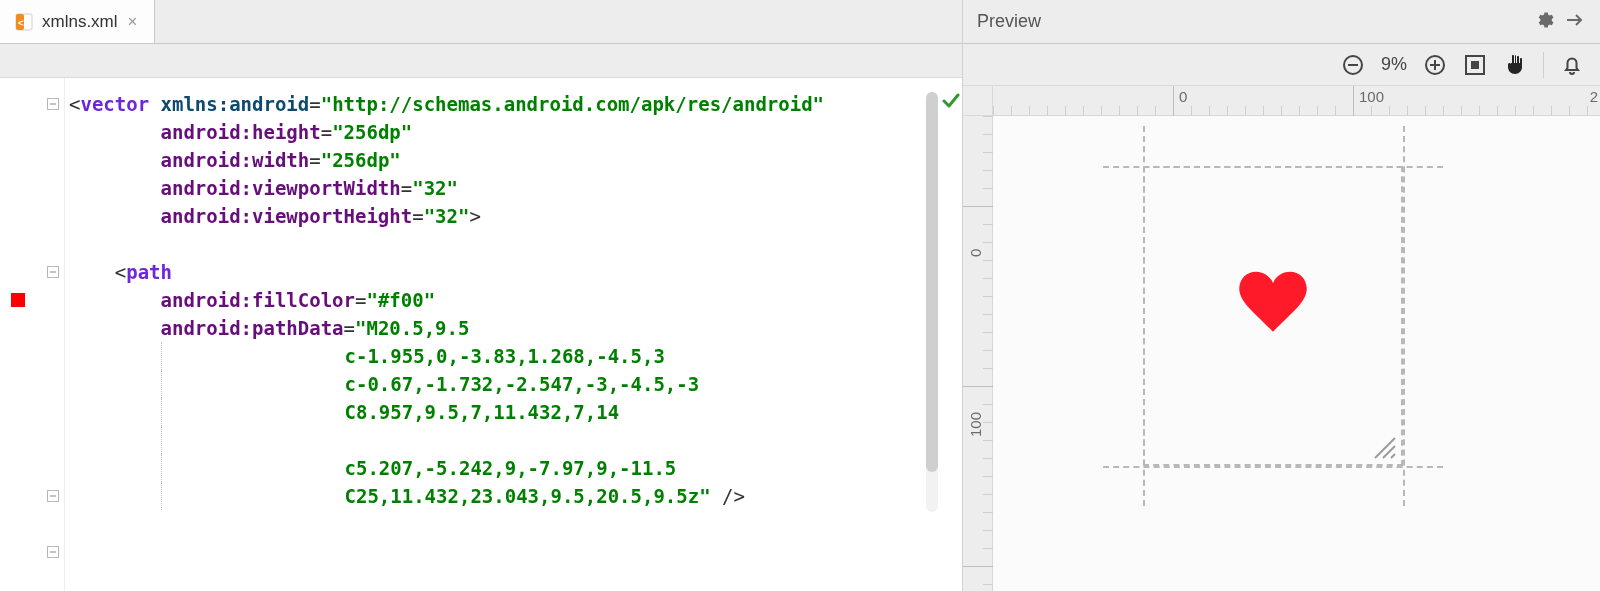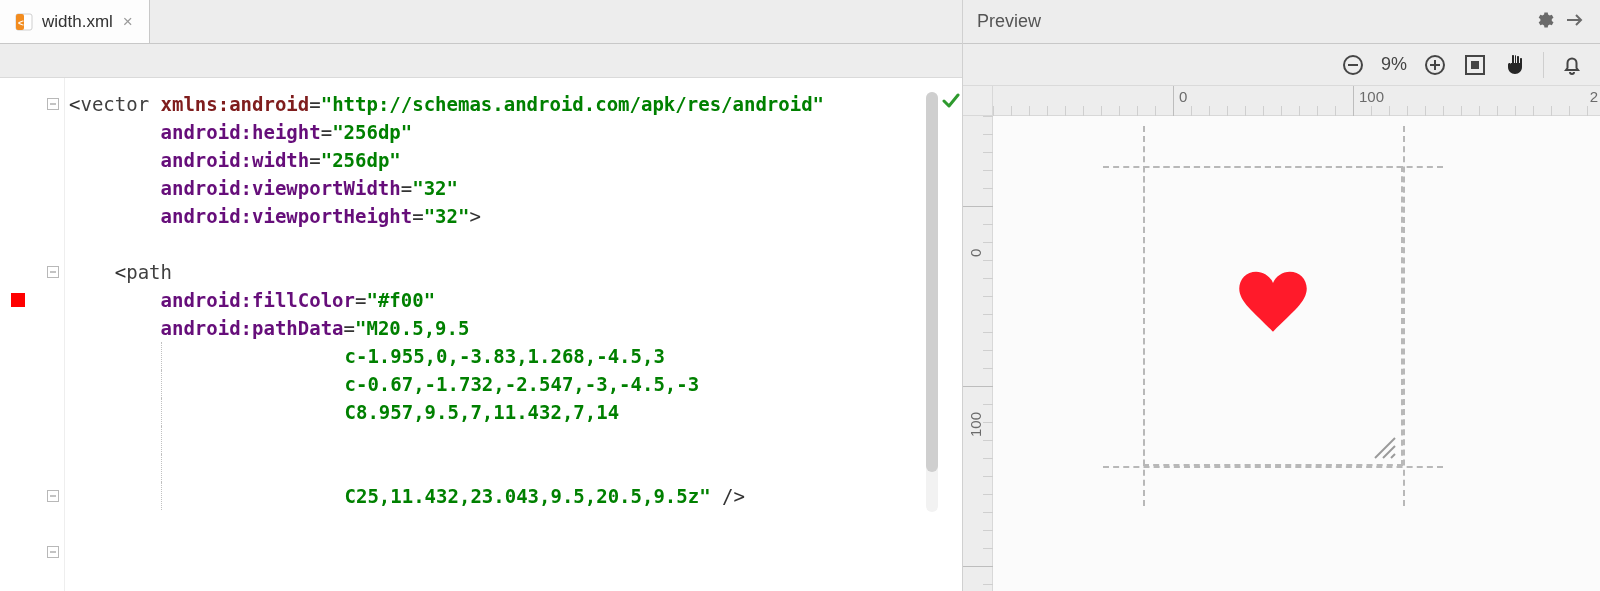--- a/index.html
+++ b/index.html
@@ -26,23 +26,23 @@
   .fold-toggle { width:12px; height:12px; border:1px solid #b8b8b8; background:#fff; position:relative; cursor:pointer; }
   .fold-toggle::before { content:""; position:absolute; left:2px; right:2px; top:50%; height:1px; background:#888; transform:translateY(-0.5px); }
   .color-swatch { width:14px; height:14px; background:#f00; }
 
   #code { flex:1; position:relative; padding:12px 0 0 4px; }
   .code-line { white-space:pre; font-size:19px; line-height:28px; height:28px; font-family:"Menlo","DejaVu Sans Mono","Consolas",monospace; }
   .tag-guide { display:inline-block; border-left:1px dotted #c0c0c0; }
 
   
   .tok-punct  { color:#333; }
-  .tok-tag    { color:#404040; font-weight:normal; }
+  .tok-tag    { color:#6d28d9; font-weight:bold; }
   .tok-nspfx  { color:#660e7a; font-weight:bold; }  
-  .tok-nsdecl { color:#7f1d1d; font-weight:bold; }  
+  .tok-nsdecl { color:#0c4a6e; font-weight:bold; }  
   .tok-str    { color:#008000; font-weight:bold; }
 
   
   #marker-col { width:22px; background:#fff; position:relative; }
   #ok-check svg { display:block; }
 
   
   #scroll-track { position:absolute; top:14px; right:24px; width:12px; height:420px; background:#f2f2f2; border-radius:6px; }
   #scroll-thumb { position:absolute; left:0; top:0; width:12px; height:380px; background:#cfcfcf; border-radius:6px; }
 
@@ -87,21 +87,21 @@
 
     <div id="tab-strip">
       <div class="tab">
         <span class="file-icon">
           <svg width="20" height="20" viewBox="0 0 20 20">
             <rect x="2" y="2" width="16" height="16" rx="2" fill="#fff" stroke="#cfcfcf"></rect>
             <rect x="2" y="2" width="8" height="16" rx="2" fill="#f28c1f"></rect>
             <text x="4" y="14" font-size="9" fill="#fff" font-family="Arial" font-weight="bold">&lt;&gt;</text>
           </svg>
         </span>
-        <span class="label">width.xml</span>
+        <span class="label">xmlns.xml</span>
         <span class="close">×</span>
       </div>
     </div>
 
     <div id="sub-bar"></div>
 
     <div id="editor-body">
       <div id="gutter">
           <div class="gutter-item" style="top: 20px; left: 46px; width: 14px;">
             <div class="fold-toggle"></div>
@@ -126,21 +126,21 @@
           <div class="code-line">        <span class="tok-nspfx">android:viewportWidth</span><span class="tok-punct">=</span><span class="tok-str">"32"</span></div>
           <div class="code-line">        <span class="tok-nspfx">android:viewportHeight</span><span class="tok-punct">=</span><span class="tok-str">"32"</span><span class="tok-punct">&gt;</span></div>
           <div class="code-line"></div>
           <div class="code-line">    <span class="tok-punct">&lt;</span><span class="tok-tag">path</span></div>
           <div class="code-line">        <span class="tok-nspfx">android:fillColor</span><span class="tok-punct">=</span><span class="tok-str">"#f00"</span></div>
           <div class="code-line">        <span class="tok-nspfx">android:pathData</span><span class="tok-punct">=</span><span class="tok-str">"M20.5,9.5</span></div>
           <div class="code-line"><span>        </span><span class="tag-guide">                </span><span class="tok-str">c-1.955,0,-3.83,1.268,-4.5,3</span></div>
           <div class="code-line"><span>        </span><span class="tag-guide">                </span><span class="tok-str">c-0.67,-1.732,-2.547,-3,-4.5,-3</span></div>
           <div class="code-line"><span>        </span><span class="tag-guide">                </span><span class="tok-str">C8.957,9.5,7,11.432,7,14</span></div>
           <div class="code-line"><span>        </span><span class="tag-guide">                </span></div>
-          <div class="code-line"><span>        </span><span class="tag-guide">                </span></div>
+          <div class="code-line"><span>        </span><span class="tag-guide">                </span><span class="tok-str">c5.207,-5.242,9,-7.97,9,-11.5</span></div>
           <div class="code-line"><span>        </span><span class="tag-guide">                </span><span class="tok-str">C25,11.432,23.043,9.5,20.5,9.5z"</span><span class="tok-punct"> /&gt;</span></div>
           <div class="code-line"></div>
         </div>
       <div id="scroll-track">
         <div id="scroll-thumb"></div>
       </div>
       <div id="marker-col">
         <div id="ok-check" style="position:absolute; top:14px; left:2px;">
           <svg width="18" height="18" viewBox="0 0 18 18">
             <polyline points="2,9 7,14 16,3" fill="none" stroke="#2e9a2e" stroke-width="3" stroke-linecap="round" stroke-linejoin="round"></polyline>

